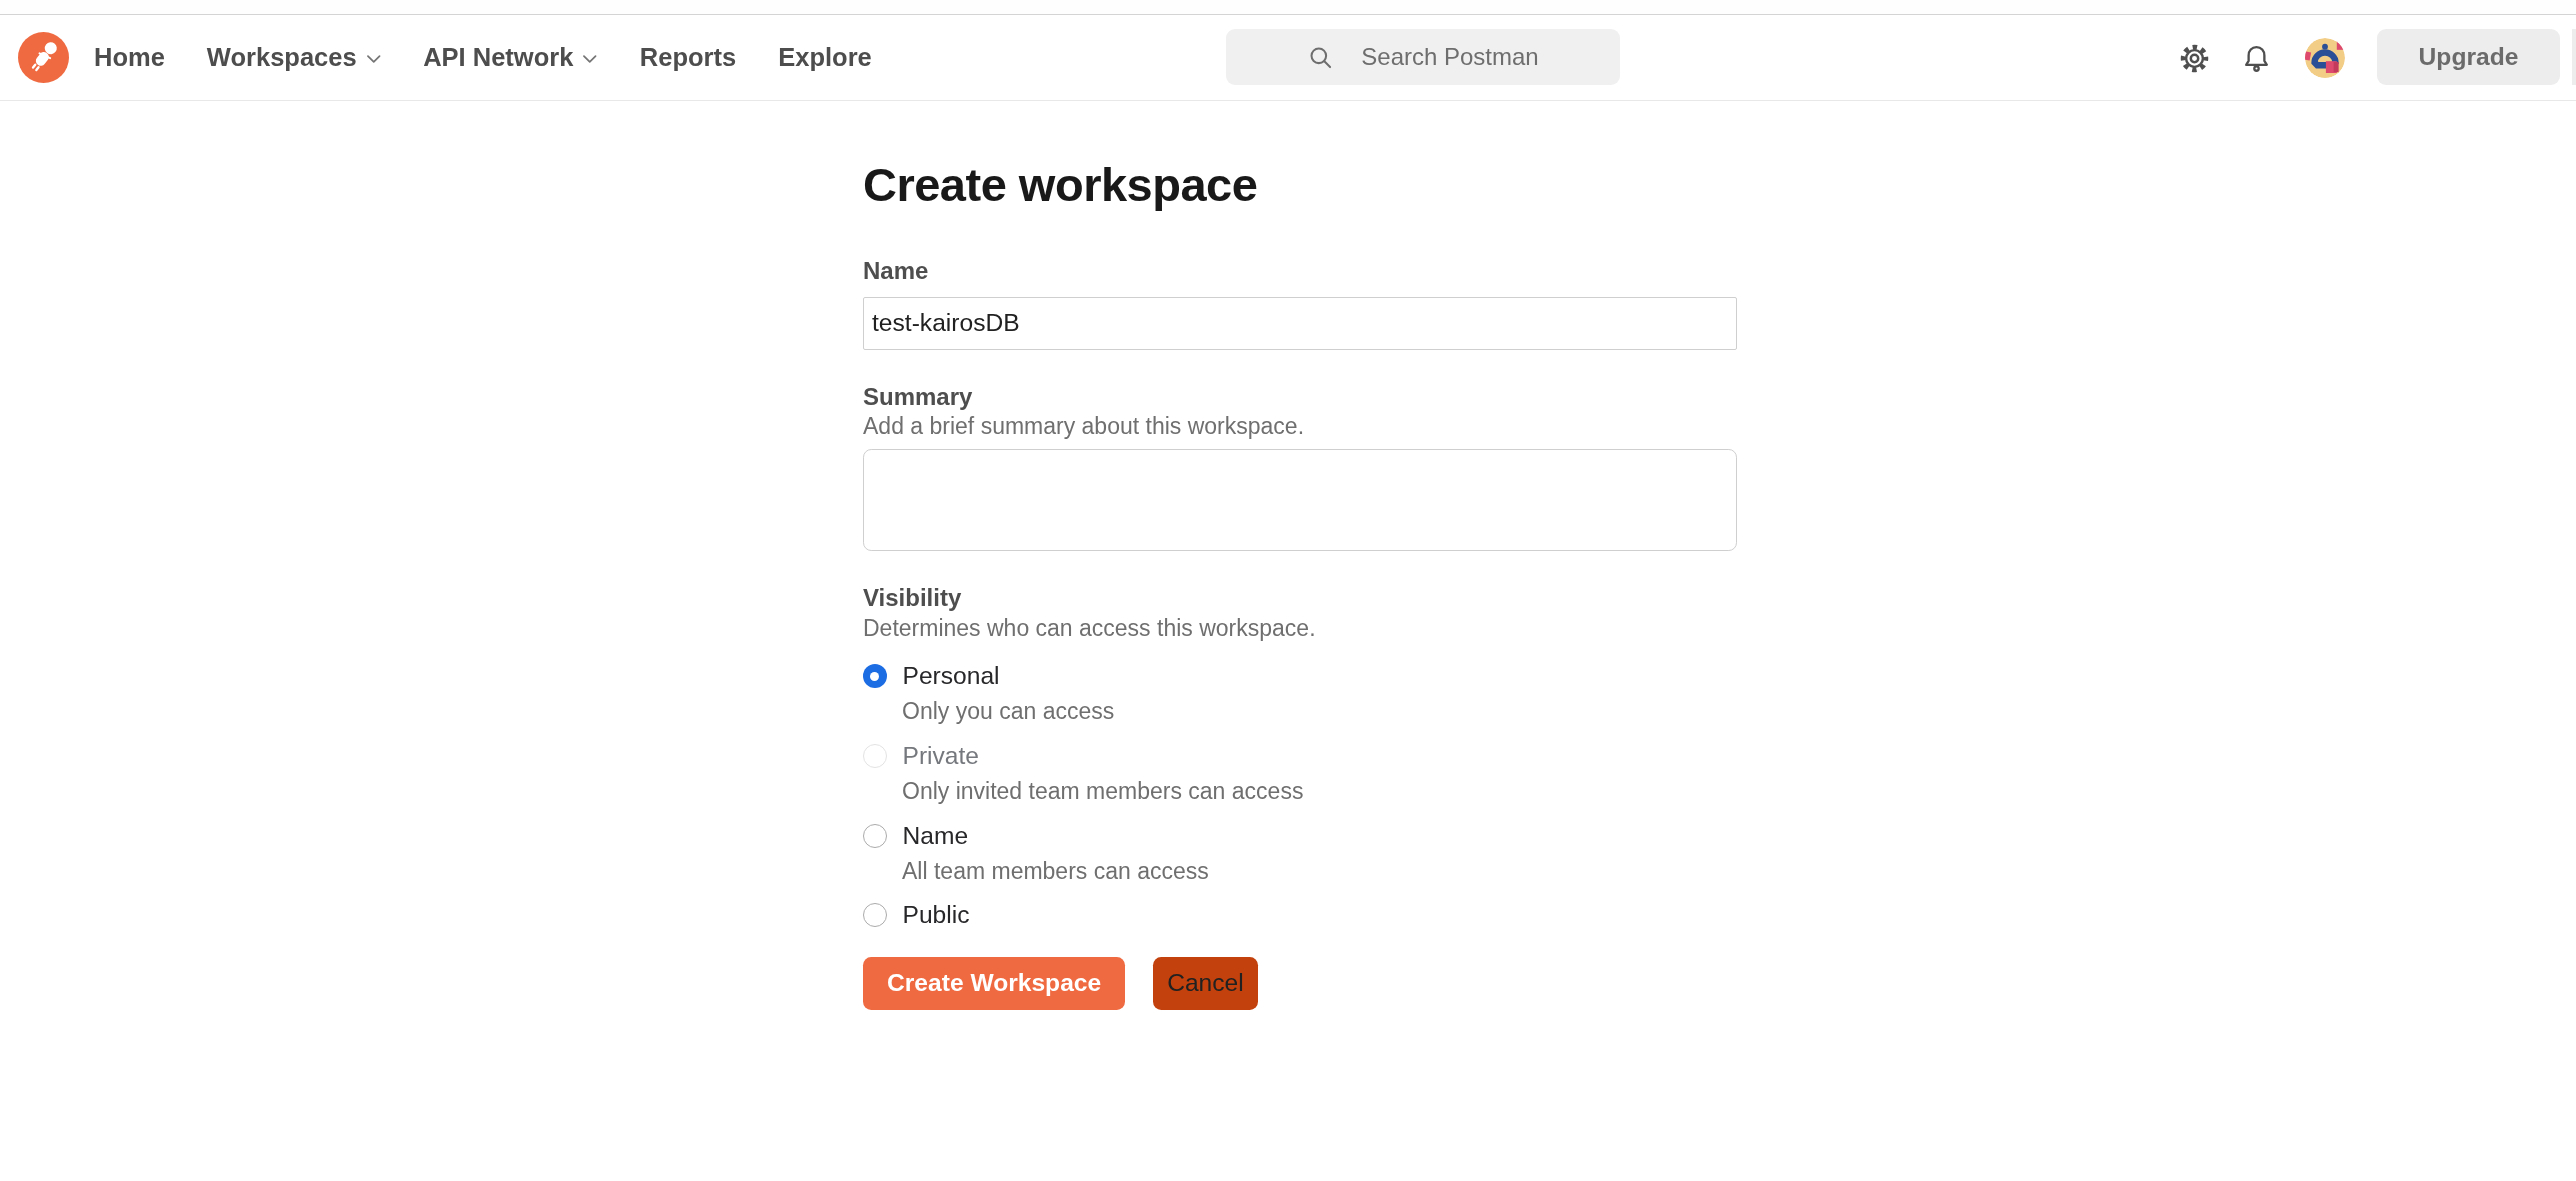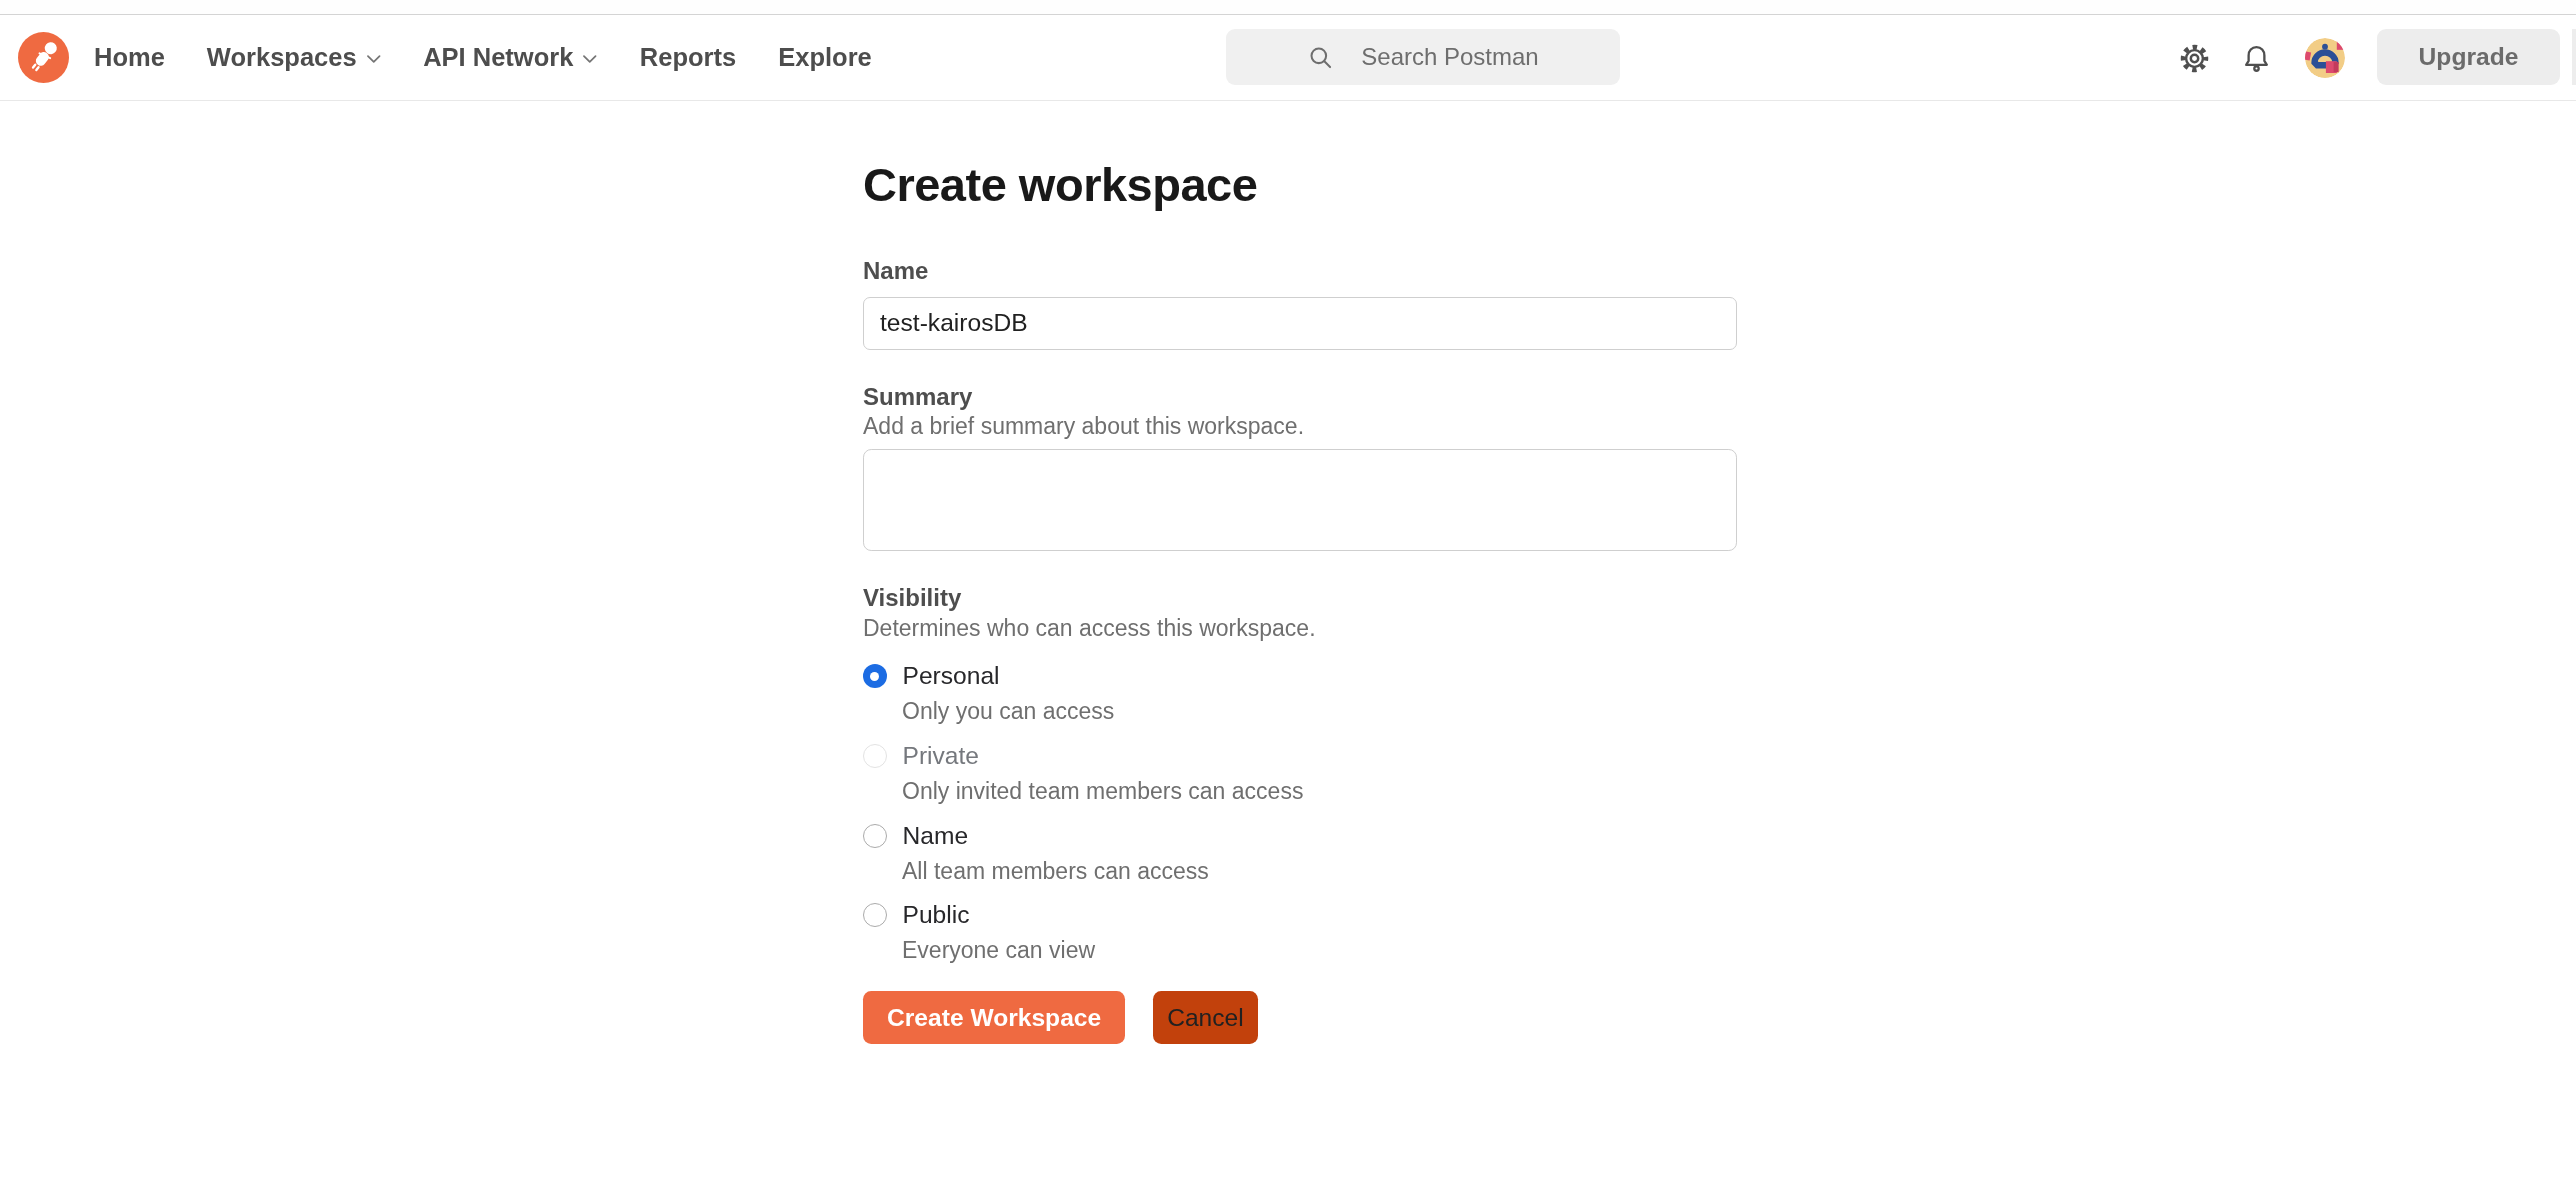--- a/index.html
+++ b/index.html
@@ -29,22 +29,22 @@
   .upgrade-more { left: 2572px; top: 14.6px; width: 36px; height: 56px; background: #ededed; border-radius: 0; }
 
   
   main { position: absolute; left: 863px; top: 157px; width: 874px; }
   h1 { font-size: 47px; line-height: 56px; font-weight: 700; color: #191919; letter-spacing: -0.5px; }
 
   .field-label { margin-top: 44px; font-size: 24px; line-height: 27px; font-weight: 700; color: #4e4e4e; }
   .help { font-size: 23px; line-height: 27px; color: #6f6f6f; }
   .label-help { margin-top: 3.6px; }
 
-  .text-input { margin-top: 12.7px; width: 874px; height: 53px; border: 1.8px solid #cfcfcf; border-radius: 7px;
-                padding: 0 16px; font-size: 24.6px; color: #212121; font-family: inherit; background: #fff; outline: none; display: block; }
+  .text-input { margin-top: 12.7px; width: 874px; height: 53px; border: 1.8px solid #cfcfcf; border-radius: 2px;
+                padding: 0 8px; font-size: 24.6px; color: #212121; font-family: inherit; background: #fff; outline: none; display: block; }
   .summary-area { margin-top: 9px; width: 874px; height: 102px; border: 1.8px solid #cfcfcf; border-radius: 8.2px;
                   padding: 12.7px 20px; font-size: 24.6px; color: #212121; font-family: inherit; resize: none; outline: none; display: block; }
   .mt36 { margin-top: 33px; }
 
   .options { margin-top: 20px; display: flex; flex-direction: column; gap: 16.4px; }
   .option { cursor: pointer; }
   .option-row { display: flex; align-items: center; gap: 15.5px; height: 29px; }
   .radio { width: 24px; height: 24px; border-radius: 50%; border: 1.8px solid #ababab; background: #fff; position: relative; flex: 0 0 24px; }
   .option.selected .radio { border: none; background: #1C6CE3; }
   .option.selected .radio::after { content: ""; position: absolute; left: 7.3px; top: 7.3px; width: 9px; height: 9px; border-radius: 50%; background: #fff; }
@@ -184,21 +184,20 @@
           <span class="option-label">Name</span>
         </div>
         <div class="help option-help">All team members can access</div>
       </div>
 
       <div class="option">
         <div class="option-row">
           <span class="radio"></span>
           <span class="option-label">Public</span>
         </div>
-        <div class="help option-help">Everyone can view</div>
       </div>
     </div>
 
     <div class="actions">
       <button class="btn btn-primary">Create Workspace</button>
       <button class="btn btn-secondary">Cancel</button>
     </div>
   </main>
 </div>
 

